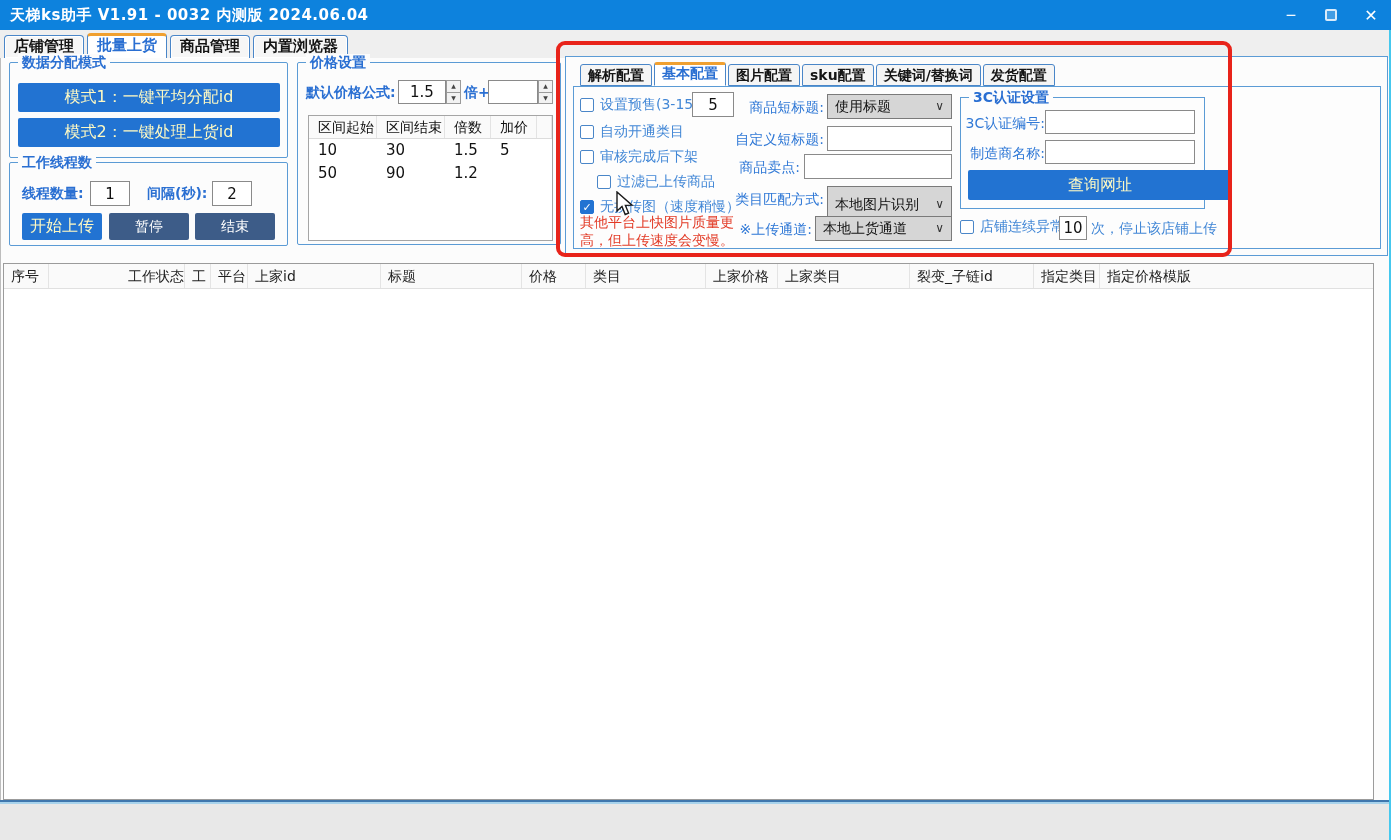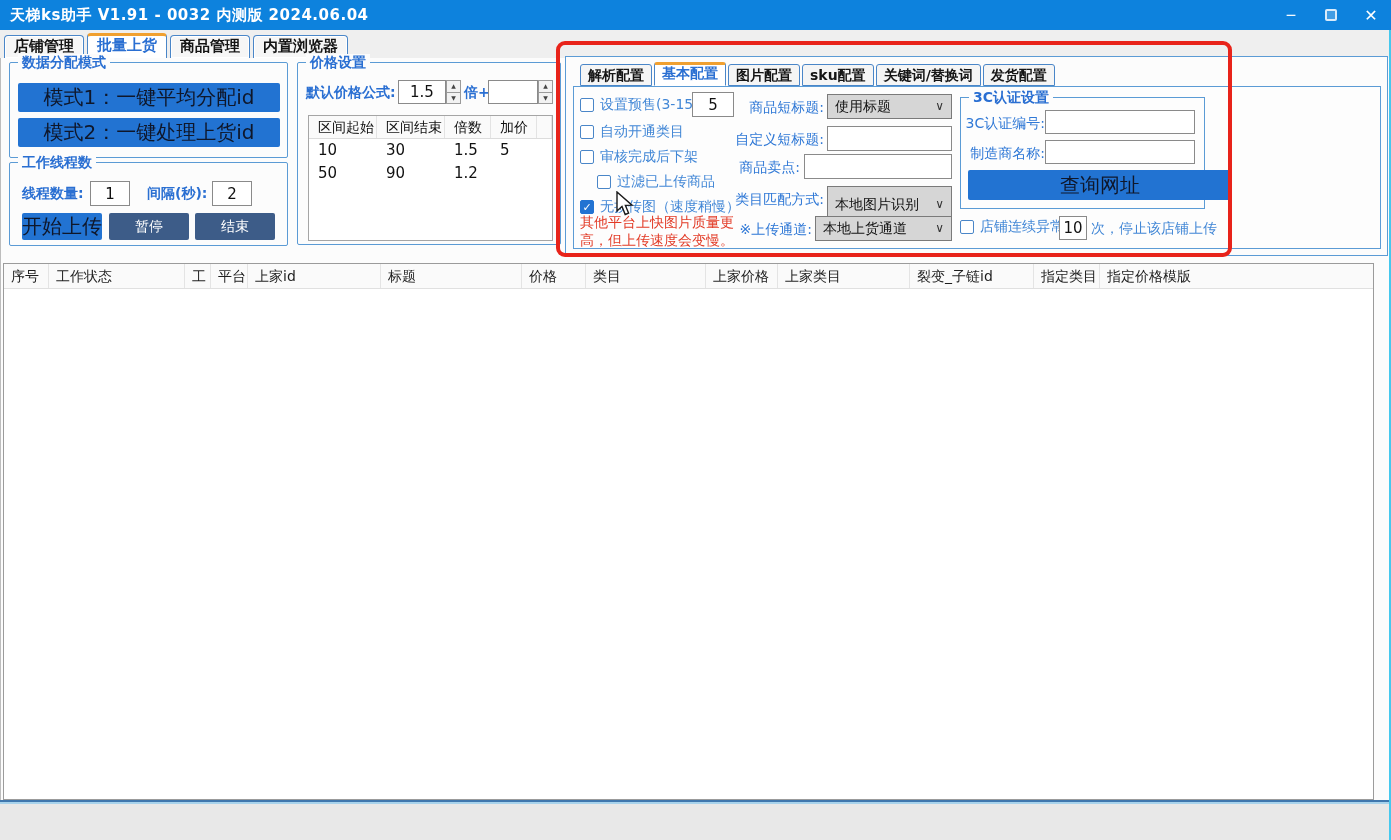--- a/index.html
+++ b/index.html
@@ -25,21 +25,21 @@
   .bottom-line { position:absolute; left:0; top:800px; width:1389px; height:2px; background:#3f77ae; }
   .bottom-line2 { position:absolute; left:0; top:802px; width:1389px; height:2px; background:#a8d3ec; }
   .statusstrip { position:absolute; left:0; top:804px; width:1391px; height:36px; background:#e8e8e8; }
   .win-edge-right { position:absolute; left:1389px; top:30px; width:2px; height:810px; background:#45c8ee; }
 
   
   .group { position:absolute; border:1px solid #5b9bd5; border-radius:2px; }
   .group-label { position:absolute; top:-9px; left:8px; background:#fcfcfc; padding:0 4px; font-size:14px; font-weight:bold; color:#2a6fd2; line-height:16px; white-space:nowrap; }
 
   
-  .btn-blue { background:#2273d2; color:#0f172a; border:none; font-size:20px; font-family:inherit; border-radius:2px; display:flex; align-items:center; justify-content:center; position:absolute; }
+  .btn-blue { background:#2273d2; color:#fef9c3; border:none; font-size:16px; font-family:inherit; border-radius:2px; display:flex; align-items:center; justify-content:center; position:absolute; }
   .btn-dark { background:#3d5c88; color:#fff; border:none; font-size:14px; font-family:inherit; border-radius:2px; display:flex; align-items:center; justify-content:center; position:absolute; }
 
   .blue-label { font-size:14px; font-weight:bold; color:#2a6fd2; position:absolute; white-space:nowrap; }
   .field-label { font-size:14px; color:#2f78d6; position:absolute; white-space:nowrap; }
 
   .tinput { position:absolute; border:1px solid #8a8a8a; background:#fff; font-size:15px; font-family:inherit; text-align:center; color:#111; padding:0; }
   .tinput.lft { text-align:left; padding-left:5px; }
 
   
   .spinner { position:absolute; width:15px; display:flex; flex-direction:column; }
@@ -74,21 +74,21 @@
   .rednote { position:absolute; font-size:14px; color:#e23a26; white-space:nowrap; }
 
   
   .c3group { position:absolute; left:386px; top:10px; width:245px; height:112px; border:1px solid #5b9bd5; }
   .c3group .group-label { background:#fdfdfd; }
 
   
   .maintable { position:absolute; left:3px; top:263px; width:1371px; height:537px; border:1px solid #9b9b9b; background:#fff; }
   .mt-head { display:flex; height:25px; background:#fafafa; border-bottom:1px solid #e0e0e0; }
   .mt-hc { font-size:14px; color:#1d1d1d; line-height:25px; padding-left:7px; border-right:1px solid #e4e4e4; overflow:hidden; white-space:nowrap; flex:none; }
-  .c0{width:45px;} .c1{width:136px;} .c2{width:26px;} .c3{width:37px;} .c4{width:133px;} .c5{width:141px;}
+  .c0{width:45px;} .c1{width:136px;text-align:right;} .c2{width:26px;} .c3{width:37px;} .c4{width:133px;} .c5{width:141px;}
   .c6{width:64px;} .c7{width:120px;} .c8{width:72px;} .c9{width:132px;} .c10{width:124px;} .c11{width:66px;} .c12{flex:1; border-right:none;}
 
   
   .redbox { position:absolute; left:556px; top:41px; width:676px; height:216px; border:4px solid #e8231a; border-radius:9px; pointer-events:none; z-index:50; }
 
   .cursor-svg { position:absolute; left:615px; top:191px; z-index:60; }
 </style>
 </head>
 <body>
 

